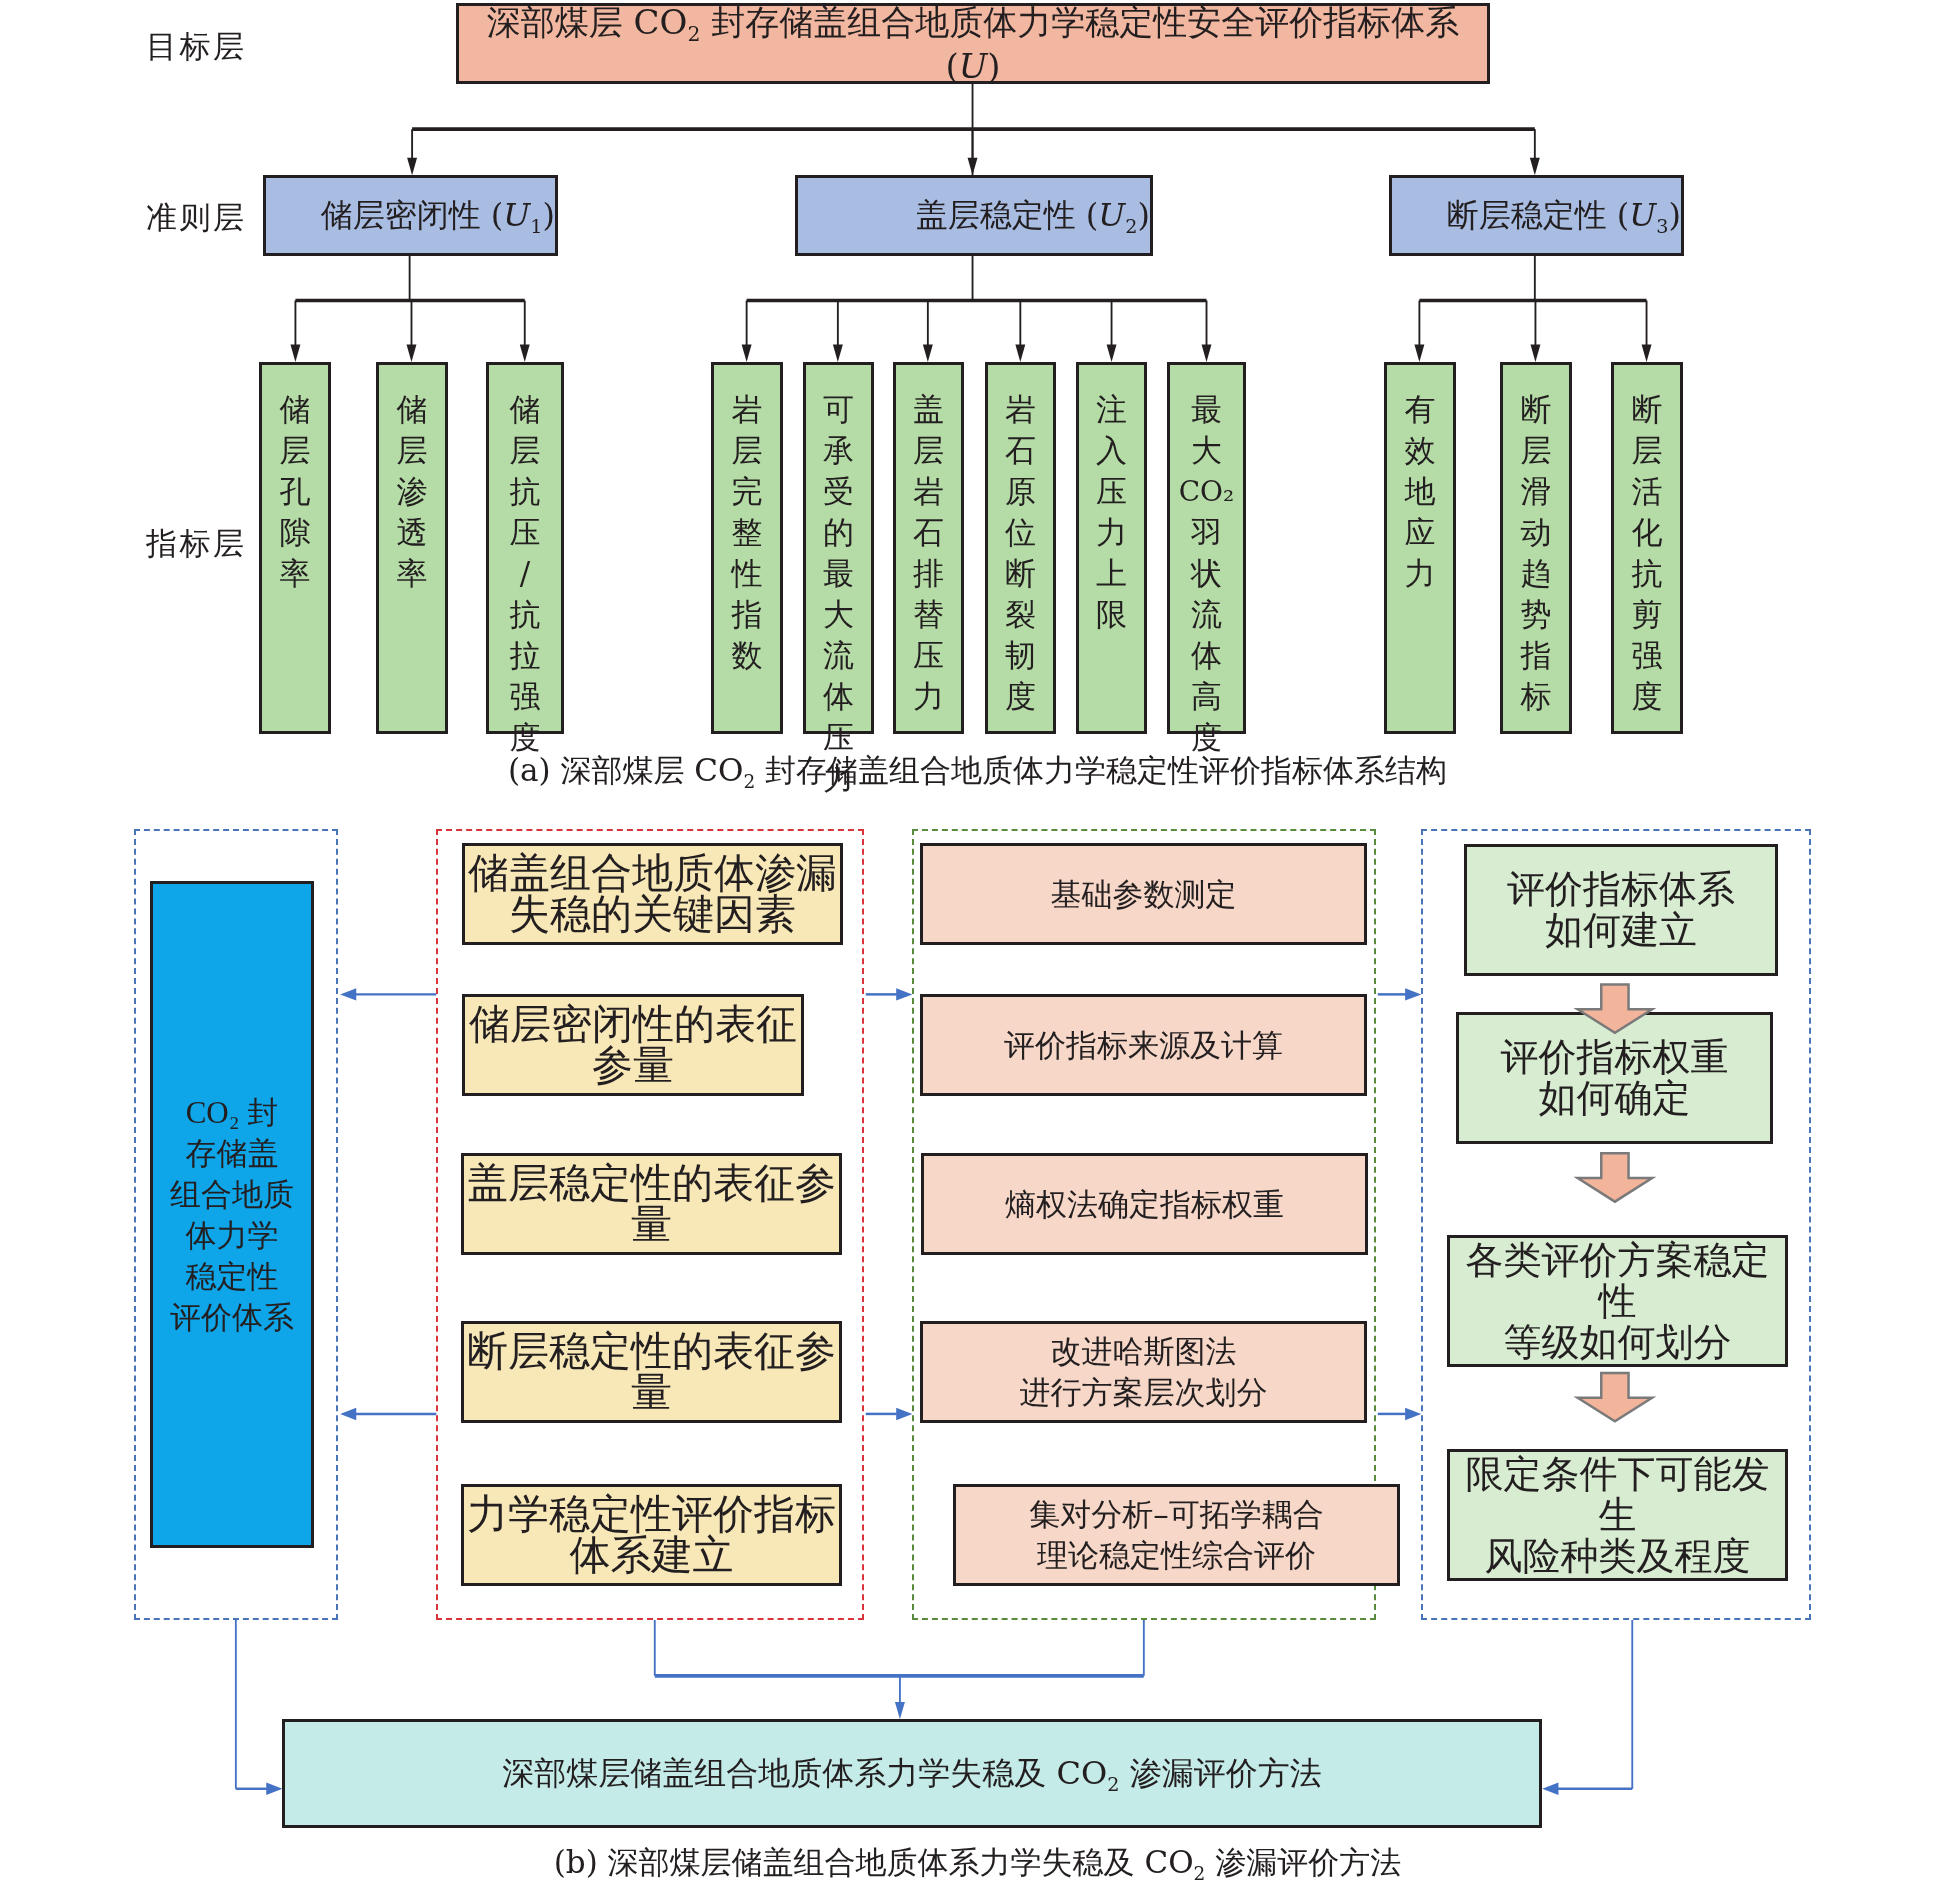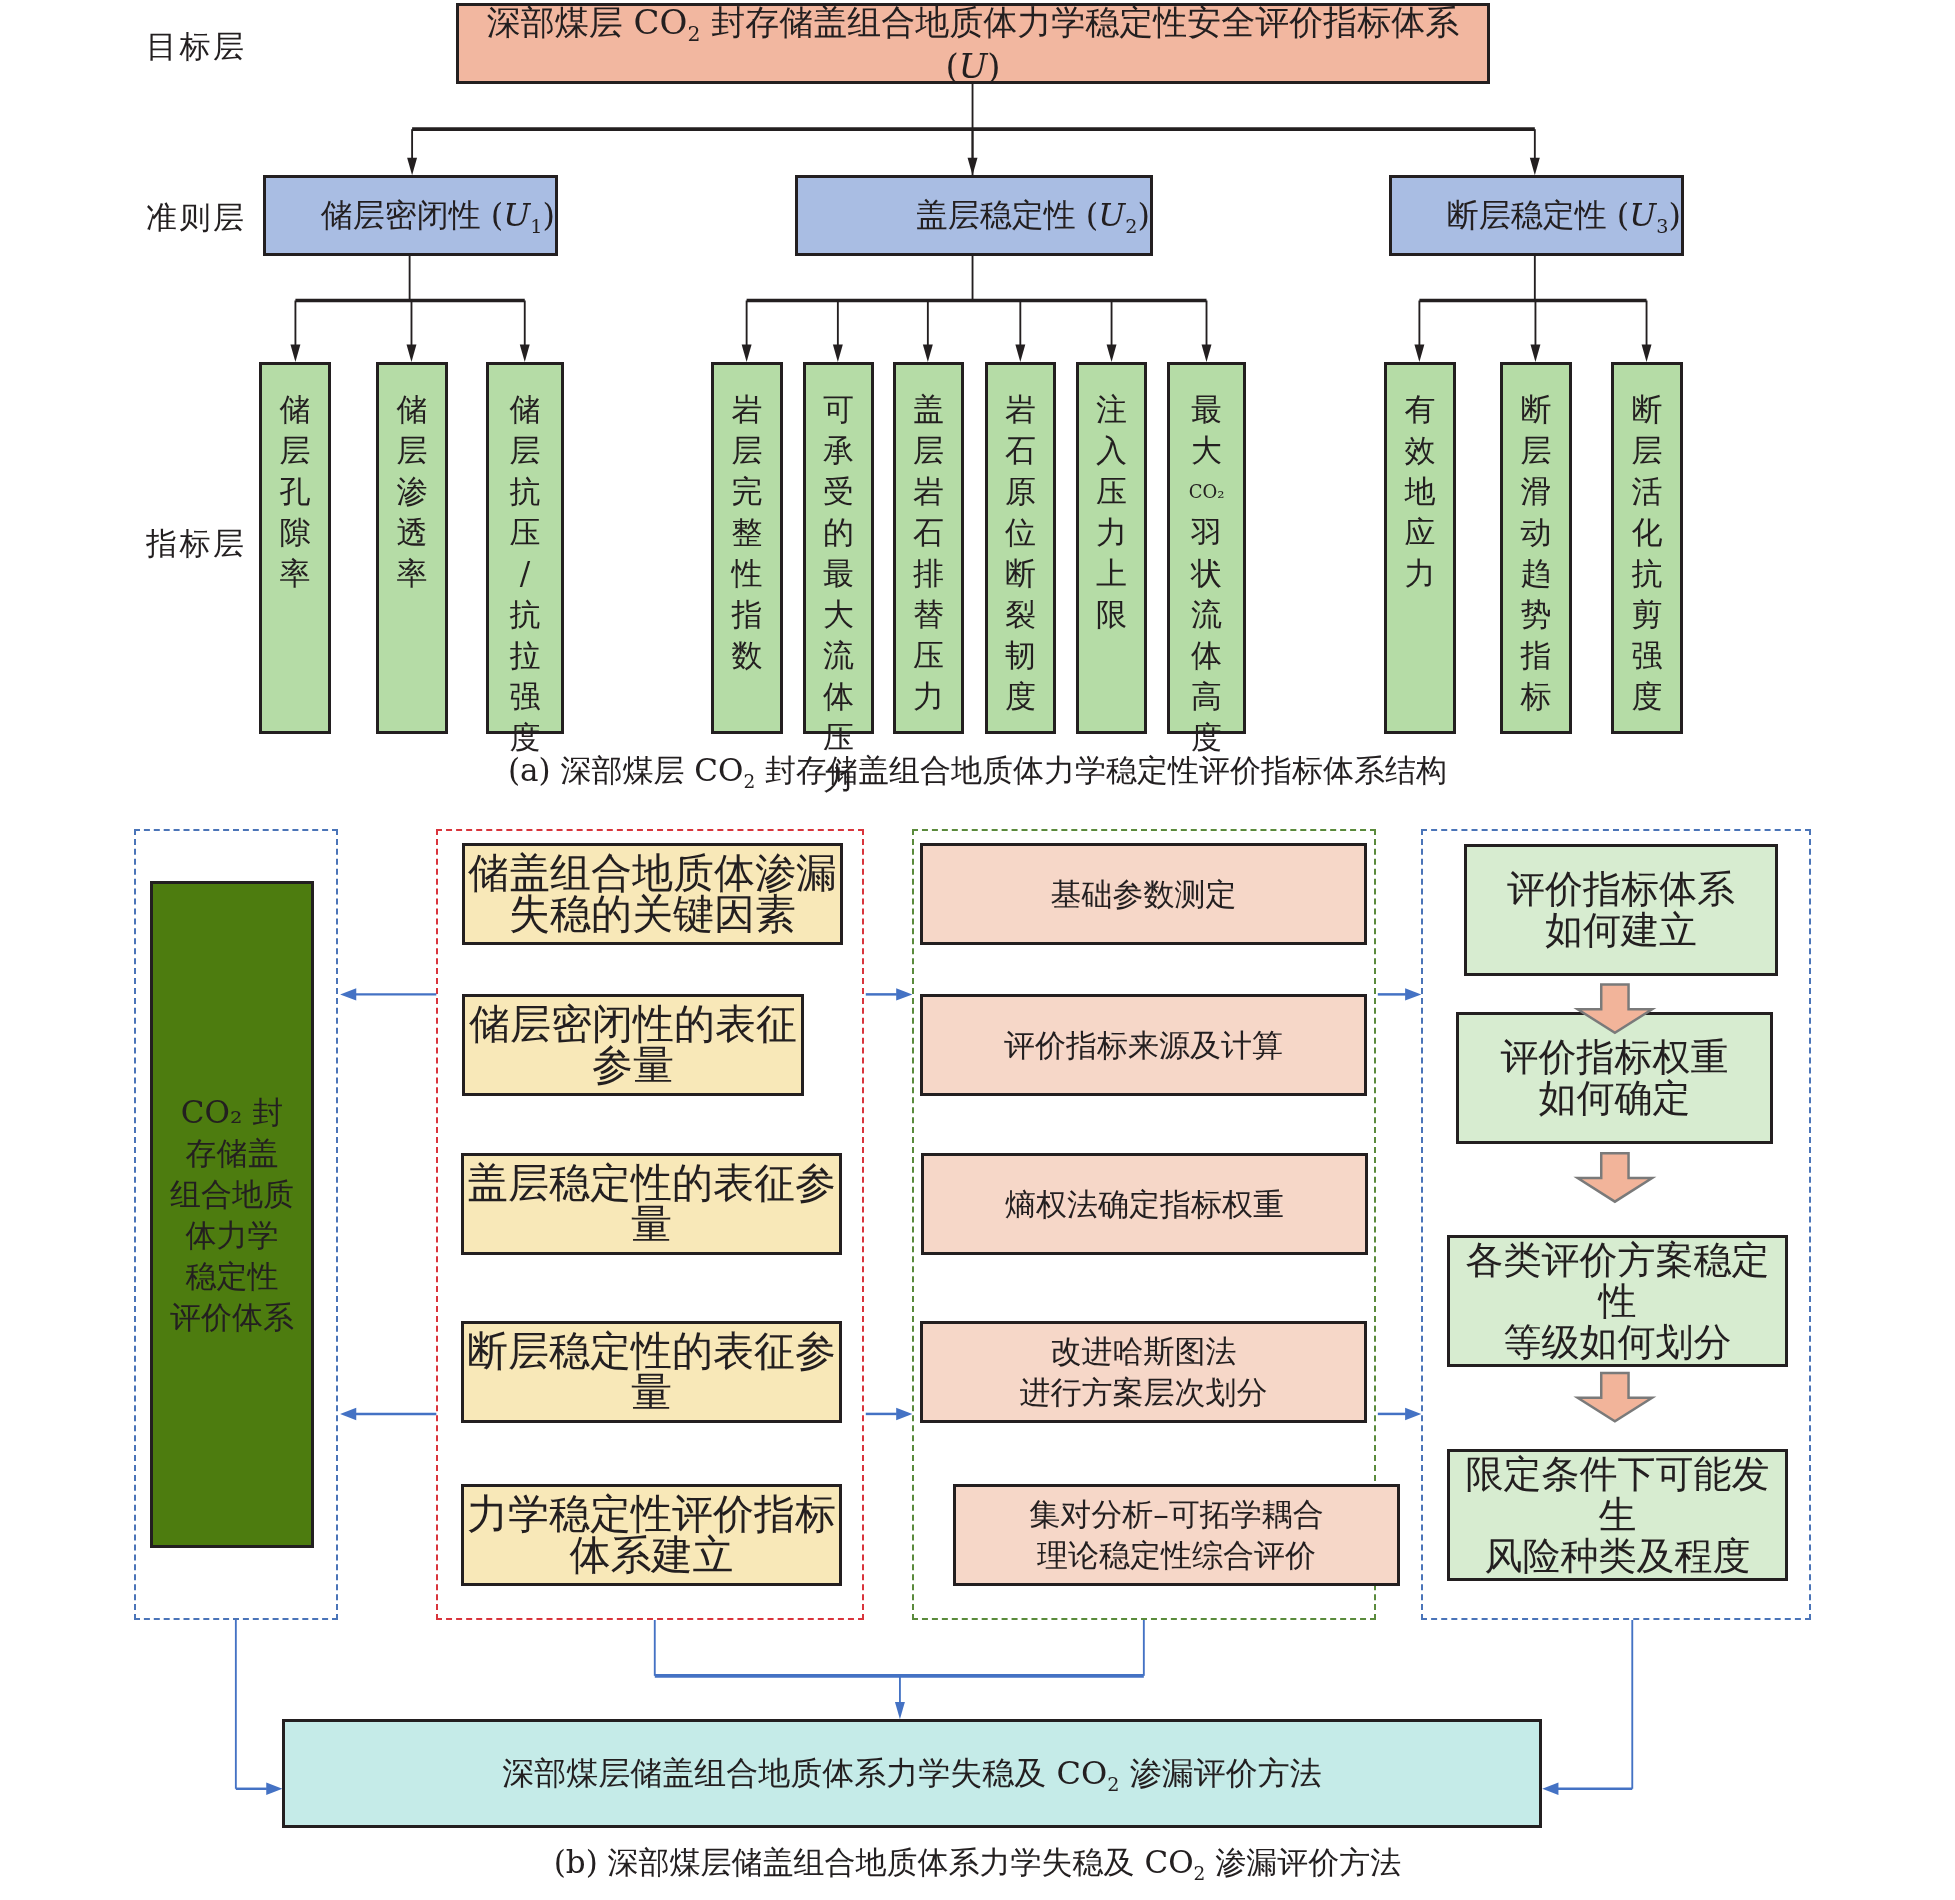--- a/index.html
+++ b/index.html
@@ -12,21 +12,21 @@
   .crit { background:#a9bde3; font-size:32px;justify-content:flex-end; }
   .ind  { background:#b5dca6; font-size:31px; align-items:flex-start; padding-top:23.6px; }
   .ind .vtext { display:flex; flex-direction:column; align-items:center; line-height:41px; }
   .ind .vtext span { display:block; }
   .caption { position:absolute; font-size:31px; text-align:center; width:100%; left:0; }
   sub { font-size:0.6em; vertical-align:-0.35em; line-height:0; }
   .dash { position:absolute; box-sizing:border-box; border-width:2.5px; border-style:dashed; }
   .yel { background:#f8e8b8; font-size:41px; line-height:41px; }
   .pink { background:#f6d7c8; font-size:31px; line-height:41px; }
   .lgreen { background:#d7ecd0; font-size:38px; line-height:41px; }
-  .lblue { background:#4d7c0f; font-size:31px; line-height:41px; }
+  .lblue { background:#0ea5e9; font-size:31px; line-height:41px;font-family:Liberation Serif, serif; }
   .teal { background:#c5ebe8; font-size:32px; }
   svg.overlay { position:absolute; left:0; top:0; pointer-events:none; }
 </style>
 </head>
 <body>
 
 <div class="layer-label" style="left:146px; top:26px;">目标层</div>
 <div class="layer-label" style="left:146px; top:197px;">准则层</div>
 <div class="layer-label" style="left:146px; top:523px;">指标层</div>
 
@@ -134,21 +134,21 @@
         <span>压</span>
         <span>力</span>
         <span>上</span>
         <span>限</span>
       </div>
     </div>
     <div class="box ind" style="left: 1167px; top: 362px; width: 79px; height: 372px;">
       <div class="vtext">
         <span>最</span>
         <span>大</span>
-        <span style="font-size: 18px; text-align: right;">CO₂</span>
+        <span style="font-size: 28px; text-align: right;">CO₂</span>
         <span>羽</span>
         <span>状</span>
         <span>流</span>
         <span>体</span>
         <span>高</span>
         <span>度</span>
       </div>
     </div>
     <div class="box ind" style="left: 1384px; top: 362px; width: 72px; height: 372px;">
       <div class="vtext">

